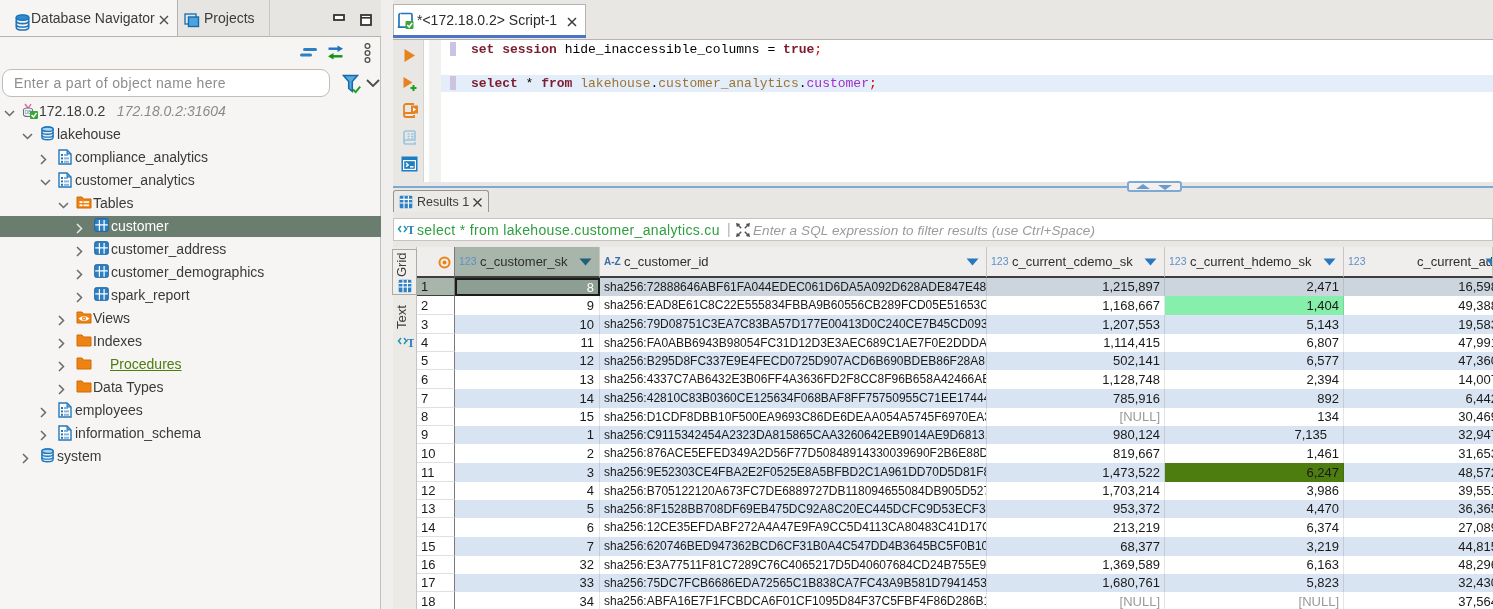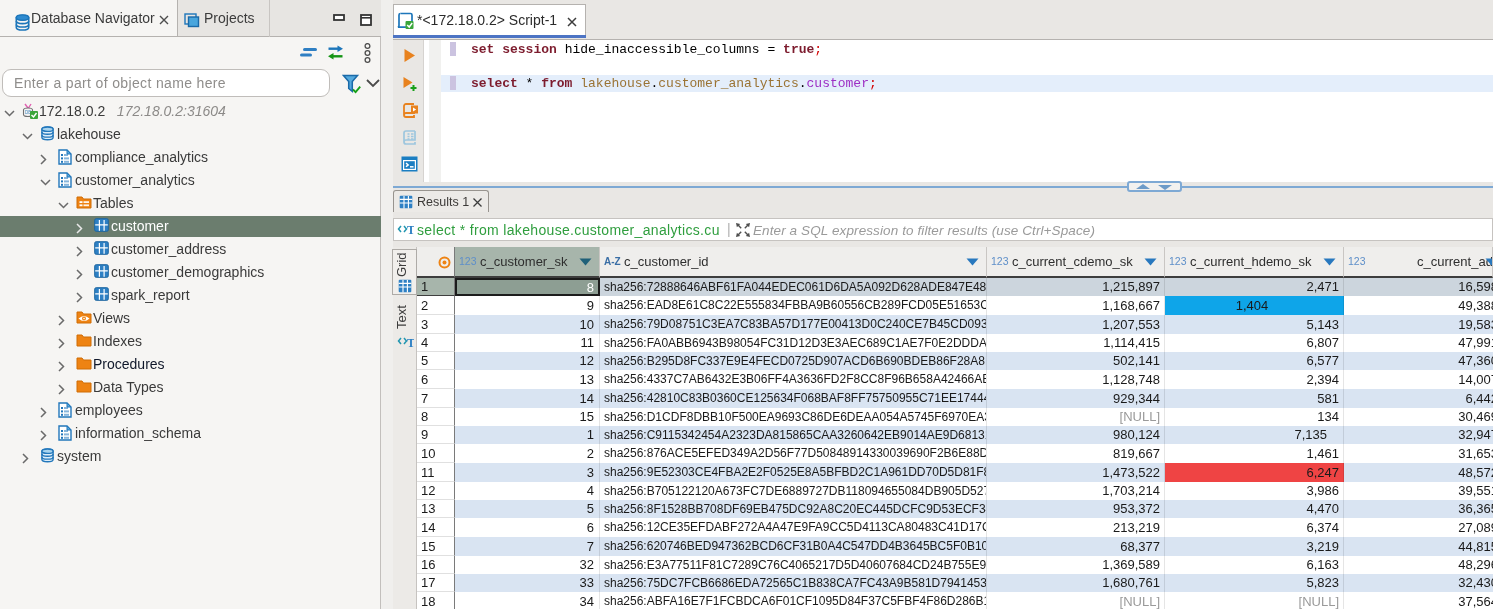--- a/index.html
+++ b/index.html
@@ -224,21 +224,21 @@
 <div class="abs" style="left:58px;top:355px;width:12px;height:19px;">
     <svg width="7" height="11" viewBox="0 0 7 11" style="margin-top:6px;">
       <path d="M1 1 L5.5 5.5 L1 10" stroke="#6a6a6a" stroke-width="1.5" fill="none"></path>
     </svg>
   </div>
 <div class="abs" style="left:76px;top:356px;">
     <svg width="16" height="14" viewBox="0 0 16 14">
 <path d="M1 2 h5 l1.5 2 H15 v9 H1 z" fill="#ee8313" stroke="#d06c05" stroke-width="1"></path>
     </svg>
   </div>
-<div class="abs" style="left:93px;top:356px;font-size:14px;color:#0f172a;white-space:nowrap;">Procedures</div>
+<div class="abs" style="left:110px;top:356px;font-size:14px;color:#4d7c0f;white-space:nowrap;text-decoration:underline;">Procedures</div>
 <div class="abs" style="left:58px;top:378px;width:12px;height:19px;">
     <svg width="7" height="11" viewBox="0 0 7 11" style="margin-top:6px;">
       <path d="M1 1 L5.5 5.5 L1 10" stroke="#6a6a6a" stroke-width="1.5" fill="none"></path>
     </svg>
   </div>
 <div class="abs" style="left:76px;top:379px;">
     <svg width="16" height="14" viewBox="0 0 16 14">
 <path d="M1 2 h5 l1.5 2 H15 v9 H1 z" fill="#ee8313" stroke="#d06c05" stroke-width="1"></path>
     </svg>
   </div>
@@ -436,21 +436,21 @@
       <div style="position:absolute;left:183px;top:0;width:387px;height:18px;background:#ccd5dd;border-right:1px solid rgba(0,0,0,0.10);font-size:12px;color:#1a1a1a;padding-left:4px;line-height:18px;overflow:hidden;white-space:nowrap;">sha256:72888646ABF61FA044EDEC061D6DA5A092D628ADE847E4895B2C6D1A</div>
       <div style="position:absolute;left:570px;top:0;width:178px;height:18px;background:#ccd5dd;border-right:1px solid rgba(0,0,0,0.10);font-size:13px;color:#1a1a1a;text-align:right;padding-right:4px;line-height:18px;">1,215,897</div>
       <div style="position:absolute;left:748px;top:0;width:179px;height:18px;background:#ccd5dd;border-right:1px solid rgba(0,0,0,0.10);font-size:13px;color:#1a1a1a;text-align:right;padding-right:4px;line-height:18px;">2,471</div>
       <div style="position:absolute;left:927px;top:0;width:159px;height:18px;background:#ccd5dd;border-right:1px solid rgba(0,0,0,0.10);font-size:13px;color:#1a1a1a;text-align:right;padding-right:4px;line-height:18px;">16,598</div>
     </div>
 <div style="position:absolute;left:0;top:18px;width:1076px;height:19px;">
       <div style="position:absolute;left:0;top:0;width:38px;height:19px;background:#ffffff;border-right:1px solid #7a7a7a;border-bottom:1px solid #e0e0e0;font-size:13px;color:#1a1a1a;padding-left:4px;line-height:19px;">2</div>
       <div style="position:absolute;left:38px;top:0;width:145px;height:19px;background:#ffffff;border-right:1px solid rgba(0,0,0,0.10);font-size:13px;color:#1a1a1a;text-align:right;padding-right:5px;line-height:19px;">9</div>
       <div style="position:absolute;left:183px;top:0;width:387px;height:19px;background:#ffffff;border-right:1px solid rgba(0,0,0,0.10);font-size:12px;color:#1a1a1a;padding-left:4px;line-height:19px;overflow:hidden;white-space:nowrap;">sha256:EAD8E61C8C22E555834FBBA9B60556CB289FCD05E51653C7A8B2D4E6</div>
       <div style="position:absolute;left:570px;top:0;width:178px;height:19px;background:#ffffff;border-right:1px solid rgba(0,0,0,0.10);font-size:13px;color:#1a1a1a;text-align:right;padding-right:4px;line-height:19px;">1,168,667</div>
-      <div style="position:absolute;left:748px;top:0;width:179px;height:19px;background:#0ea5e9;border-right:1px solid rgba(0,0,0,0.10);font-size:13px;color:#1a1a1a;text-align:center;padding-right:4px;line-height:19px;">1,404</div>
+      <div style="position:absolute;left:748px;top:0;width:179px;height:19px;background:#86efac;border-right:1px solid rgba(0,0,0,0.10);font-size:13px;color:#1a1a1a;text-align:right;padding-right:4px;line-height:19px;">1,404</div>
       <div style="position:absolute;left:927px;top:0;width:159px;height:19px;background:#ffffff;border-right:1px solid rgba(0,0,0,0.10);font-size:13px;color:#1a1a1a;text-align:right;padding-right:4px;line-height:19px;">49,388</div>
     </div>
 <div style="position:absolute;left:0;top:37px;width:1076px;height:19px;">
       <div style="position:absolute;left:0;top:0;width:38px;height:19px;background:#ffffff;border-right:1px solid #7a7a7a;border-bottom:1px solid #e0e0e0;font-size:13px;color:#1a1a1a;padding-left:4px;line-height:19px;">3</div>
       <div style="position:absolute;left:38px;top:0;width:145px;height:19px;background:#d9e4f2;border-right:1px solid rgba(0,0,0,0.10);font-size:13px;color:#1a1a1a;text-align:right;padding-right:5px;line-height:19px;">10</div>
       <div style="position:absolute;left:183px;top:0;width:387px;height:19px;background:#d9e4f2;border-right:1px solid rgba(0,0,0,0.10);font-size:12px;color:#1a1a1a;padding-left:4px;line-height:19px;overflow:hidden;white-space:nowrap;">sha256:79D08751C3EA7C83BA57D177E00413D0C240CE7B45CD093C1E8A4B2D</div>
       <div style="position:absolute;left:570px;top:0;width:178px;height:19px;background:#d9e4f2;border-right:1px solid rgba(0,0,0,0.10);font-size:13px;color:#1a1a1a;text-align:right;padding-right:4px;line-height:19px;">1,207,553</div>
       <div style="position:absolute;left:748px;top:0;width:179px;height:19px;background:#d9e4f2;border-right:1px solid rgba(0,0,0,0.10);font-size:13px;color:#1a1a1a;text-align:right;padding-right:4px;line-height:19px;">5,143</div>
       <div style="position:absolute;left:927px;top:0;width:159px;height:19px;background:#d9e4f2;border-right:1px solid rgba(0,0,0,0.10);font-size:13px;color:#1a1a1a;text-align:right;padding-right:4px;line-height:19px;">19,583</div>
     </div>
@@ -475,22 +475,22 @@
       <div style="position:absolute;left:38px;top:0;width:145px;height:19px;background:#ffffff;border-right:1px solid rgba(0,0,0,0.10);font-size:13px;color:#1a1a1a;text-align:right;padding-right:5px;line-height:19px;">13</div>
       <div style="position:absolute;left:183px;top:0;width:387px;height:19px;background:#ffffff;border-right:1px solid rgba(0,0,0,0.10);font-size:12px;color:#1a1a1a;padding-left:4px;line-height:19px;overflow:hidden;white-space:nowrap;">sha256:4337C7AB6432E3B06FF4A3636FD2F8CC8F96B658A42466AB1D8E3C7F</div>
       <div style="position:absolute;left:570px;top:0;width:178px;height:19px;background:#ffffff;border-right:1px solid rgba(0,0,0,0.10);font-size:13px;color:#1a1a1a;text-align:right;padding-right:4px;line-height:19px;">1,128,748</div>
       <div style="position:absolute;left:748px;top:0;width:179px;height:19px;background:#ffffff;border-right:1px solid rgba(0,0,0,0.10);font-size:13px;color:#1a1a1a;text-align:right;padding-right:4px;line-height:19px;">2,394</div>
       <div style="position:absolute;left:927px;top:0;width:159px;height:19px;background:#ffffff;border-right:1px solid rgba(0,0,0,0.10);font-size:13px;color:#1a1a1a;text-align:right;padding-right:4px;line-height:19px;">14,007</div>
     </div>
 <div style="position:absolute;left:0;top:111px;width:1076px;height:19px;">
       <div style="position:absolute;left:0;top:0;width:38px;height:19px;background:#ffffff;border-right:1px solid #7a7a7a;border-bottom:1px solid #e0e0e0;font-size:13px;color:#1a1a1a;padding-left:4px;line-height:19px;">7</div>
       <div style="position:absolute;left:38px;top:0;width:145px;height:19px;background:#d9e4f2;border-right:1px solid rgba(0,0,0,0.10);font-size:13px;color:#1a1a1a;text-align:right;padding-right:5px;line-height:19px;">14</div>
       <div style="position:absolute;left:183px;top:0;width:387px;height:19px;background:#d9e4f2;border-right:1px solid rgba(0,0,0,0.10);font-size:12px;color:#1a1a1a;padding-left:4px;line-height:19px;overflow:hidden;white-space:nowrap;">sha256:42810C83B0360CE125634F068BAF8FF75750955C71EE17444C2B8D1E</div>
-      <div style="position:absolute;left:570px;top:0;width:178px;height:19px;background:#d9e4f2;border-right:1px solid rgba(0,0,0,0.10);font-size:13px;color:#1a1a1a;text-align:right;padding-right:4px;line-height:19px;">929,344</div>
-      <div style="position:absolute;left:748px;top:0;width:179px;height:19px;background:#d9e4f2;border-right:1px solid rgba(0,0,0,0.10);font-size:13px;color:#1a1a1a;text-align:right;padding-right:4px;line-height:19px;">581</div>
+      <div style="position:absolute;left:570px;top:0;width:178px;height:19px;background:#d9e4f2;border-right:1px solid rgba(0,0,0,0.10);font-size:13px;color:#1a1a1a;text-align:right;padding-right:4px;line-height:19px;">785,916</div>
+      <div style="position:absolute;left:748px;top:0;width:179px;height:19px;background:#d9e4f2;border-right:1px solid rgba(0,0,0,0.10);font-size:13px;color:#1a1a1a;text-align:right;padding-right:4px;line-height:19px;">892</div>
       <div style="position:absolute;left:927px;top:0;width:159px;height:19px;background:#d9e4f2;border-right:1px solid rgba(0,0,0,0.10);font-size:13px;color:#1a1a1a;text-align:right;padding-right:4px;line-height:19px;">6,442</div>
     </div>
 <div style="position:absolute;left:0;top:130px;width:1076px;height:18px;">
       <div style="position:absolute;left:0;top:0;width:38px;height:18px;background:#ffffff;border-right:1px solid #7a7a7a;border-bottom:1px solid #e0e0e0;font-size:13px;color:#1a1a1a;padding-left:4px;line-height:18px;">8</div>
       <div style="position:absolute;left:38px;top:0;width:145px;height:18px;background:#ffffff;border-right:1px solid rgba(0,0,0,0.10);font-size:13px;color:#1a1a1a;text-align:right;padding-right:5px;line-height:18px;">15</div>
       <div style="position:absolute;left:183px;top:0;width:387px;height:18px;background:#ffffff;border-right:1px solid rgba(0,0,0,0.10);font-size:12px;color:#1a1a1a;padding-left:4px;line-height:18px;overflow:hidden;white-space:nowrap;">sha256:D1CDF8DBB10F500EA9693C86DE6DEAA054A5745F6970EA3B1C8D2E4F</div>
       <div style="position:absolute;left:570px;top:0;width:178px;height:18px;background:#ffffff;border-right:1px solid rgba(0,0,0,0.10);font-size:13px;color:#9a9a9a;text-align:right;padding-right:4px;line-height:18px;">[NULL]</div>
       <div style="position:absolute;left:748px;top:0;width:179px;height:18px;background:#ffffff;border-right:1px solid rgba(0,0,0,0.10);font-size:13px;color:#1a1a1a;text-align:right;padding-right:4px;line-height:18px;">134</div>
       <div style="position:absolute;left:927px;top:0;width:159px;height:18px;background:#ffffff;border-right:1px solid rgba(0,0,0,0.10);font-size:13px;color:#1a1a1a;text-align:right;padding-right:4px;line-height:18px;">30,469</div>
     </div>
@@ -508,21 +508,21 @@
       <div style="position:absolute;left:183px;top:0;width:387px;height:19px;background:#ffffff;border-right:1px solid rgba(0,0,0,0.10);font-size:12px;color:#1a1a1a;padding-left:4px;line-height:19px;overflow:hidden;white-space:nowrap;">sha256:876ACE5EFED349A2D56F77D50848914330039690F2B6E88D4A1C7E3B</div>
       <div style="position:absolute;left:570px;top:0;width:178px;height:19px;background:#ffffff;border-right:1px solid rgba(0,0,0,0.10);font-size:13px;color:#1a1a1a;text-align:right;padding-right:4px;line-height:19px;">819,667</div>
       <div style="position:absolute;left:748px;top:0;width:179px;height:19px;background:#ffffff;border-right:1px solid rgba(0,0,0,0.10);font-size:13px;color:#1a1a1a;text-align:right;padding-right:4px;line-height:19px;">1,461</div>
       <div style="position:absolute;left:927px;top:0;width:159px;height:19px;background:#ffffff;border-right:1px solid rgba(0,0,0,0.10);font-size:13px;color:#1a1a1a;text-align:right;padding-right:4px;line-height:19px;">31,653</div>
     </div>
 <div style="position:absolute;left:0;top:185px;width:1076px;height:19px;">
       <div style="position:absolute;left:0;top:0;width:38px;height:19px;background:#ffffff;border-right:1px solid #7a7a7a;border-bottom:1px solid #e0e0e0;font-size:13px;color:#1a1a1a;padding-left:4px;line-height:19px;">11</div>
       <div style="position:absolute;left:38px;top:0;width:145px;height:19px;background:#d9e4f2;border-right:1px solid rgba(0,0,0,0.10);font-size:13px;color:#1a1a1a;text-align:right;padding-right:5px;line-height:19px;">3</div>
       <div style="position:absolute;left:183px;top:0;width:387px;height:19px;background:#d9e4f2;border-right:1px solid rgba(0,0,0,0.10);font-size:12px;color:#1a1a1a;padding-left:4px;line-height:19px;overflow:hidden;white-space:nowrap;">sha256:9E52303CE4FBA2E2F0525E8A5BFBD2C1A961DD70D5D81F84B2E6C1A8</div>
       <div style="position:absolute;left:570px;top:0;width:178px;height:19px;background:#d9e4f2;border-right:1px solid rgba(0,0,0,0.10);font-size:13px;color:#1a1a1a;text-align:right;padding-right:4px;line-height:19px;">1,473,522</div>
-      <div style="position:absolute;left:748px;top:0;width:179px;height:19px;background:#ef4444;border-right:1px solid rgba(0,0,0,0.10);font-size:13px;color:#1a1a1a;text-align:right;padding-right:4px;line-height:19px;">6,247</div>
+      <div style="position:absolute;left:748px;top:0;width:179px;height:19px;background:#4d7c0f;border-right:1px solid rgba(0,0,0,0.10);font-size:13px;color:#1a1a1a;text-align:right;padding-right:4px;line-height:19px;">6,247</div>
       <div style="position:absolute;left:927px;top:0;width:159px;height:19px;background:#d9e4f2;border-right:1px solid rgba(0,0,0,0.10);font-size:13px;color:#1a1a1a;text-align:right;padding-right:4px;line-height:19px;">48,572</div>
     </div>
 <div style="position:absolute;left:0;top:204px;width:1076px;height:18px;">
       <div style="position:absolute;left:0;top:0;width:38px;height:18px;background:#ffffff;border-right:1px solid #7a7a7a;border-bottom:1px solid #e0e0e0;font-size:13px;color:#1a1a1a;padding-left:4px;line-height:18px;">12</div>
       <div style="position:absolute;left:38px;top:0;width:145px;height:18px;background:#ffffff;border-right:1px solid rgba(0,0,0,0.10);font-size:13px;color:#1a1a1a;text-align:right;padding-right:5px;line-height:18px;">4</div>
       <div style="position:absolute;left:183px;top:0;width:387px;height:18px;background:#ffffff;border-right:1px solid rgba(0,0,0,0.10);font-size:12px;color:#1a1a1a;padding-left:4px;line-height:18px;overflow:hidden;white-space:nowrap;">sha256:B705122120A673FC7DE6889727DB118094655084DB905D527C3A8E1B</div>
       <div style="position:absolute;left:570px;top:0;width:178px;height:18px;background:#ffffff;border-right:1px solid rgba(0,0,0,0.10);font-size:13px;color:#1a1a1a;text-align:right;padding-right:4px;line-height:18px;">1,703,214</div>
       <div style="position:absolute;left:748px;top:0;width:179px;height:18px;background:#ffffff;border-right:1px solid rgba(0,0,0,0.10);font-size:13px;color:#1a1a1a;text-align:right;padding-right:4px;line-height:18px;">3,986</div>
       <div style="position:absolute;left:927px;top:0;width:159px;height:18px;background:#ffffff;border-right:1px solid rgba(0,0,0,0.10);font-size:13px;color:#1a1a1a;text-align:right;padding-right:4px;line-height:18px;">39,551</div>
     </div>

